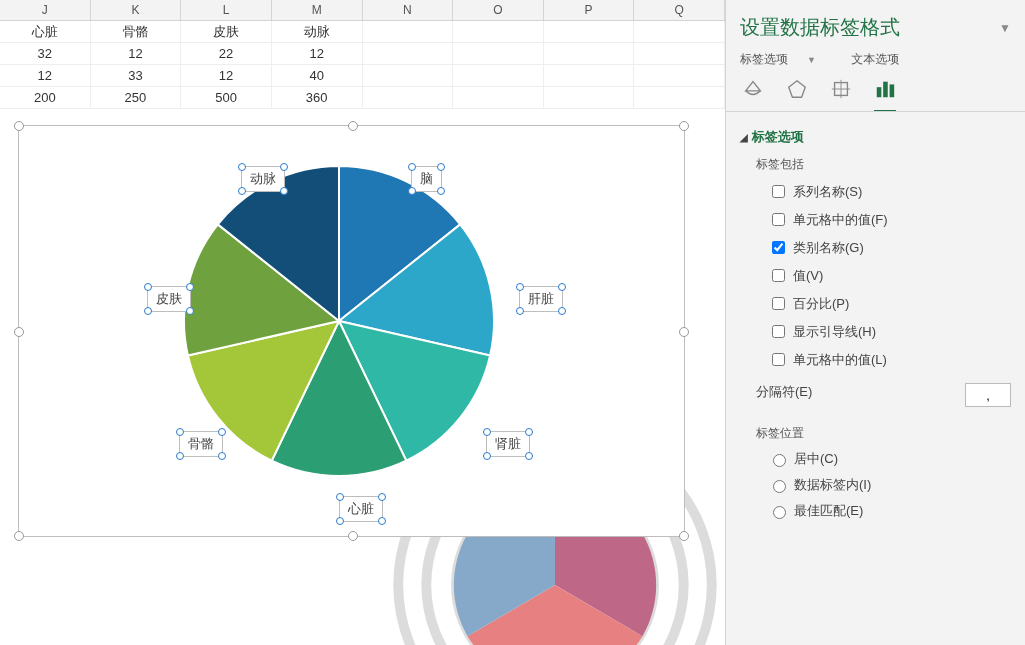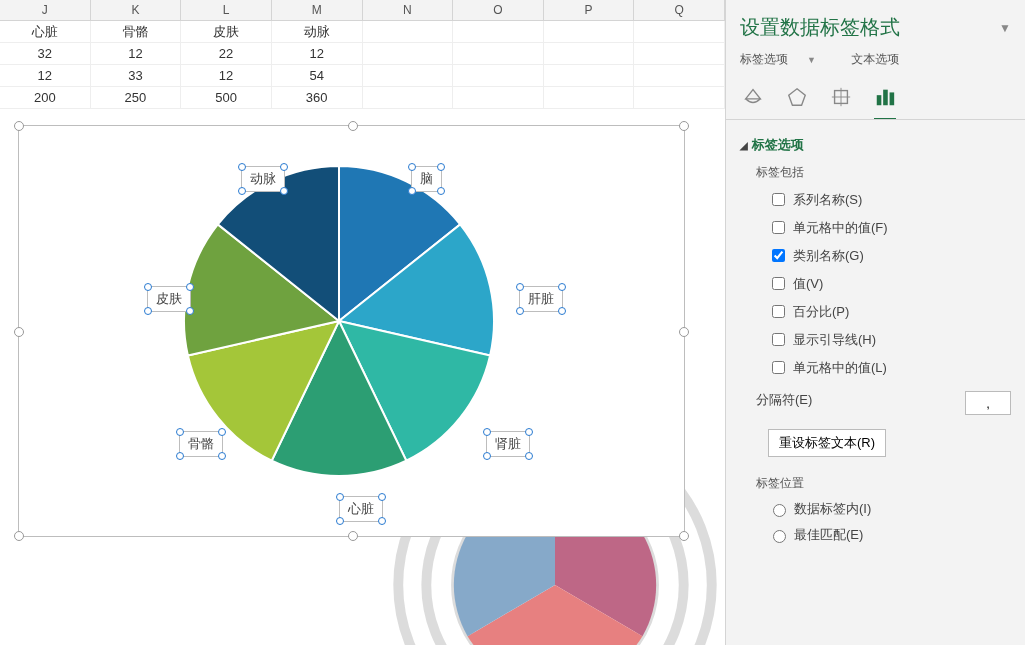--- a/index.html
+++ b/index.html
@@ -18,21 +18,21 @@
 .hML{left:-5px;top:50%;margin-top:-4px}.hMR{right:-5px;top:50%;margin-top:-4px}
 .pie-wrap{position:absolute;left:150px;top:25px;width:340px;height:340px}
 .pie-wrap svg{width:100%;height:100%}
 .dlabel{position:absolute;border:1px solid #bdbdbd;background:#fff;padding:3px 8px;font-size:13px;color:#444}
 .dlabel .lh{position:absolute;width:6px;height:6px;border:1px solid #2a7bd1;background:#fff;border-radius:50%}
 .lh1{left:-4px;top:-4px}.lh2{right:-4px;top:-4px}.lh3{left:-4px;bottom:-4px}.lh4{right:-4px;bottom:-4px}
 .bg-donut{position:absolute;left:390px;top:420px;width:330px;height:330px;z-index:-0;opacity:.9}
 .panel{width:300px;background:#f3f3f3;border-left:1px solid #d4d4d4;padding:14px 14px 12px 14px;box-sizing:border-box;display:flex;flex-direction:column}
 .panel-title{color:#217346;font-size:20px;margin:0 0 10px 0;display:flex;align-items:center;justify-content:space-between}
 .panel-title .dd{font-size:12px;color:#888}
-.tabs-text{font-size:12px;color:#555;margin-bottom:8px}
+.tabs-text{font-size:12px;color:#555;}
 .tabs-text span{margin-right:16px}
 .tabs-text .caret{font-size:9px;color:#888;margin-left:3px}
 .icon-tabs{display:flex;gap:18px;padding:8px 0 2px 0;position:relative}
 .icon-tab{width:26px;height:26px;display:flex;align-items:center;justify-content:center;color:#666;position:relative}
 .icon-tab.active{color:#217346}
 .icon-tab.active::after{content:"";position:absolute;left:2px;right:2px;bottom:-10px;height:2px;background:#217346}
 .icon-tabs::after{content:"";position:absolute;left:-14px;right:-14px;bottom:-8px;height:1px;background:#d4d4d4}
 .section{margin-top:24px}
 .sec-head{color:#217346;font-size:13px;font-weight:bold;margin-bottom:8px}
 .sec-head .tri{display:inline-block;margin-right:4px;font-size:10px;color:#444}
@@ -79,21 +79,21 @@
         <div class="cell" style="width:90px">12</div>
         <div class="cell" style="width:90px"></div>
         <div class="cell" style="width:90px"></div>
         <div class="cell" style="width:90px"></div>
         <div class="cell" style="width:90px"></div>
       </div>
       <div class="row">
         <div class="cell" style="width:90px">12</div>
         <div class="cell" style="width:90px">33</div>
         <div class="cell" style="width:90px">12</div>
-        <div class="cell" style="width:90px">54</div>
+        <div class="cell" style="width:90px">40</div>
         <div class="cell" style="width:90px"></div>
         <div class="cell" style="width:90px"></div>
         <div class="cell" style="width:90px"></div>
         <div class="cell" style="width:90px"></div>
       </div>
       <div class="row">
         <div class="cell" style="width:90px">200</div>
         <div class="cell" style="width:90px">250</div>
         <div class="cell" style="width:90px">500</div>
         <div class="cell" style="width:90px">360</div>
@@ -213,23 +213,26 @@
           </label>
         <label class="opt-row">
             <input type="checkbox" id="cb-legend" style="">
             <span>单元格中的值(L)</span>
           </label>
       </div>
       <div class="sep-row">
         <span>分隔符(E)</span>
         <input class="sep-field" value="," style="">
       </div>
-      <button class="reset-btn">重设标签文本(R)</button>
 
       <div class="sub-label" style="margin-top:18px">标签位置</div>
+      <label class="radio-row">
+          <input type="radio" name="pos" id="r-center" style="">
+          <span>居中(C)</span>
+        </label>
       <label class="radio-row">
           <input type="radio" name="pos" id="r-inside" style="">
           <span>数据标签内(I)</span>
         </label>
       <label class="radio-row">
           <input type="radio" name="pos" id="r-bestfit" style="">
           <span>最佳匹配(E)</span>
         </label>
     </div>
   </div>

